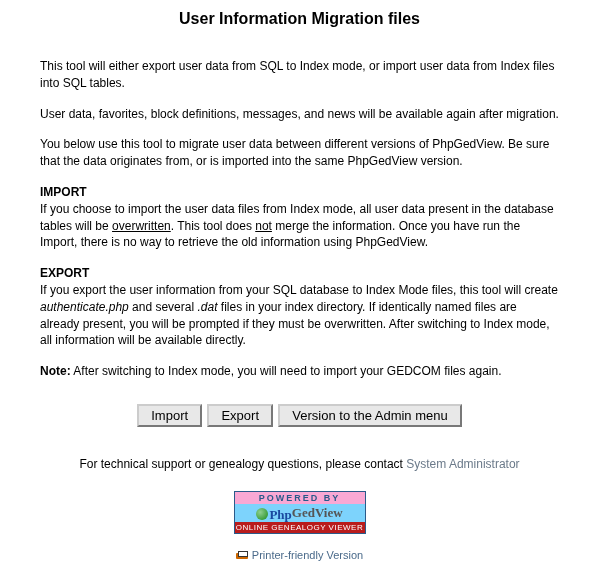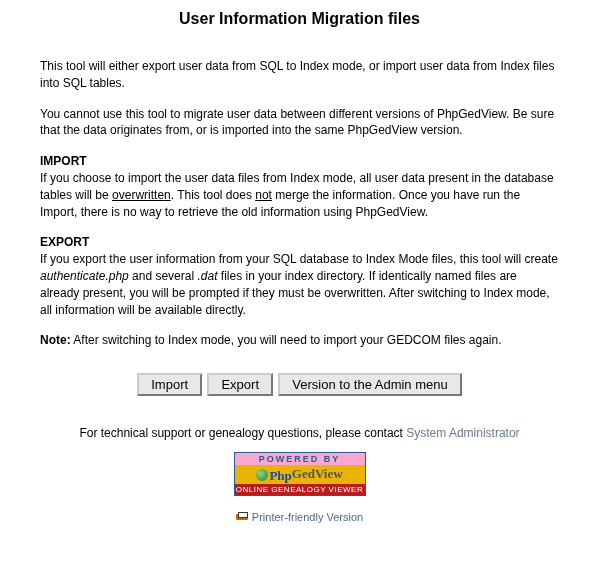--- a/index.html
+++ b/index.html
@@ -42,21 +42,21 @@
       font-size: 13px;
       padding: 2px 12px;
       background: #e8e8e8;
       border: 2px outset #ccc;
       margin: 0 1px;
       cursor: pointer;
     }
     .support-line {
       text-align: center;
       font-size: 12px;
-      margin-bottom: 12px;
+      margin-bottom: 20px;
     }
     .support-link {
       color: #6b7a8a;
       text-decoration: none;
     }
     .badge {
       text-align: center;
       margin-bottom: 14px;
     }
     .badge-box {
@@ -68,21 +68,21 @@
       text-align: center;
     }
     .badge-top {
       background: #f9a8d4;
       color: #2a5a8a;
       letter-spacing: 2px;
       padding: 1px 0;
       font-weight: bold;
     }
     .badge-mid {
-      background: #eab308;
+      background: #7dd3fc;
       color: #1a4aa0;
       font-family: Georgia, serif;
       font-size: 13px;
       line-height: 1;
       padding: 2px 16px;
     }
     .badge-mid .pgv-icon {
       display: inline-block;
       width: 12px;
       height: 12px;
@@ -144,23 +144,24 @@
       vertical-align: middle;
     }
   </style>
 </head>
 <body>
 
 <div class="page-title">User Information Migration files</div>
 
 <div class="content">
   <div class="para">This tool will either export user data from SQL to Index mode, or import user data from Index files into SQL tables.</div>
+  <div class="para">User data, favorites, block definitions, messages, and news will be available again after migration.</div>
 
   <div class="para">
-    <span>You cannot use this tool to migrate user data between different versions of PhpGedView. Be sure that the data originates from, or is imported into the same PhpGedView version.</span>
+    <span>You below use this tool to migrate user data between different versions of PhpGedView. Be sure that the data originates from, or is imported into the same PhpGedView version.</span>
   </div>
 
   <div class="para">
     <div class="heading">IMPORT</div>
     <span>If you choose to import the user data files from Index mode, all user data present in the database tables will be </span><span class="u">overwritten</span><span>. This tool does </span><span class="u">not</span><span> merge the information. Once you have run the Import, there is no way to retrieve the old information using PhpGedView.</span>
   </div>
 
   <div class="para">
     <div class="heading">EXPORT</div>
     <span>If you export the user information from your SQL database to Index Mode files, this tool will create </span><span class="ital">authenticate.php</span><span> and several </span><span class="ital">.dat</span><span> files in your index directory. If identically named files are already present, you will be prompted if they must be overwritten. After switching to Index mode, all information will be available directly.</span>

